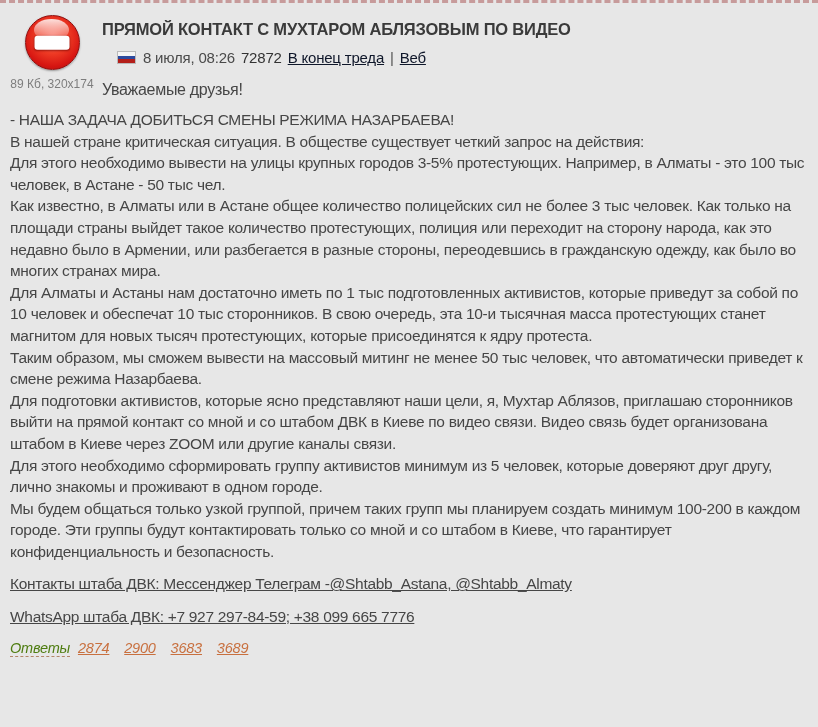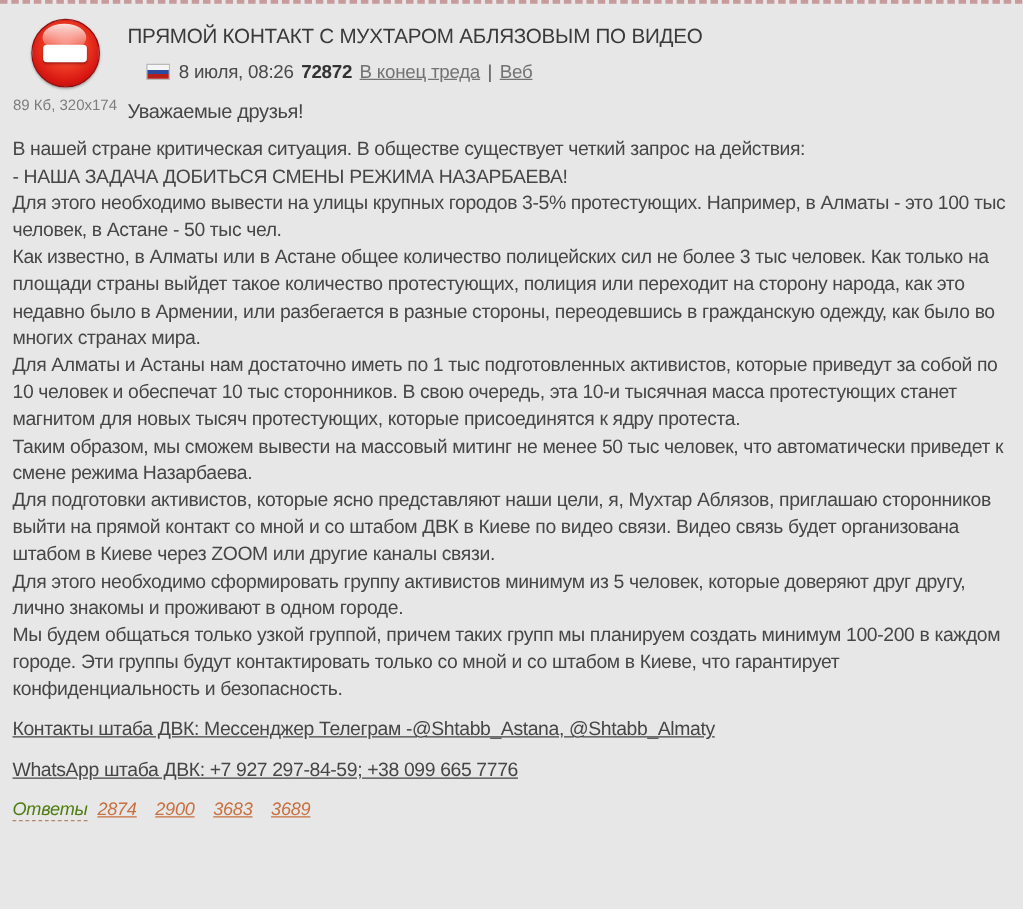--- a/index.html
+++ b/index.html
@@ -62,44 +62,44 @@
   }
   .filesize {
     font-size: 12px;
     color: #7d7d7d;
     white-space: nowrap;
   }
   .head-right { padding-top: 2px; }
   .post-title {
     margin: 7px 0 10px 0;
     font-size: 16.5px;
-    font-weight: normal;
+    font-weight: bold;
     color: #3a3a3a;
     letter-spacing: -0.2px;
   }
   .meta {
     display: flex;
     align-items: center;
     gap: 6px;
     font-size: 15px;
     color: #4a4a4a;
     letter-spacing: -0.2px;
     padding-left: 16px;
   }
   .flag {
     display: inline-block;
     width: 17px;
     height: 11px;
     background: linear-gradient(#f5f5f5 0 33%, #2c4a9e 33% 66%, #b41f1a 66% 100%);
     box-shadow: 0 0 0 1px rgba(150,150,150,0.55);
     margin-right: 2px;
   }
-  .views { font-weight: bold; color: #333; text-align: right; }
+  .views { font-weight: normal; color: #333; text-align: right; }
   a.link {
-    color: #737373;
+    color: #0f172a;
     text-decoration: underline;
     cursor: pointer;
   }
   .sep { color: #555; }
   .greeting {
     margin-top: 15px;
     font-size: 16px;
     letter-spacing: -0.3px;
     color: #464646;
   }
@@ -158,22 +158,22 @@
           <a class="link" href="#">В конец треда</a>
           <span class="sep">|</span>
           <a class="link" href="#">Веб</a>
         </div>
 
         <div class="greeting">Уважаемые друзья!</div>
       </div>
     </div>
 
     <div class="body-text">
+      <p>- НАША ЗАДАЧА ДОБИТЬСЯ СМЕНЫ РЕЖИМА НАЗАРБАЕВА!</p>
       <p>В нашей стране критическая ситуация. В обществе существует четкий запрос на действия:</p>
-      <p>- НАША ЗАДАЧА ДОБИТЬСЯ СМЕНЫ РЕЖИМА НАЗАРБАЕВА!</p>
       <p>Для этого необходимо вывести на улицы крупных городов 3-5% протестующих. Например, в Алматы - это 100 тыс человек, в Астане - 50 тыс чел.</p>
       <p>Как известно, в Алматы или в Астане общее количество полицейских сил не более 3 тыс человек. Как только на площади страны выйдет такое количество протестующих, полиция или переходит на сторону народа, как это недавно было в Армении, или разбегается в разные стороны, переодевшись в гражданскую одежду, как было во многих странах мира.</p>
       <p>Для Алматы и Астаны нам достаточно иметь по 1 тыс подготовленных активистов, которые приведут за собой по 10 человек и обеспечат 10 тыс сторонников. В свою очередь, эта 10-и тысячная масса протестующих станет магнитом для новых тысяч протестующих, которые присоединятся к ядру протеста.</p>
       <p>Таким образом, мы сможем вывести на массовый митинг не менее 50 тыс человек, что автоматически приведет к смене режима Назарбаева.</p>
       <p>Для подготовки активистов, которые ясно представляют наши цели, я, Мухтар Аблязов, приглашаю сторонников выйти на прямой контакт со мной и со штабом ДВК в Киеве по видео связи. Видео связь будет организована штабом в Киеве через ZOOM или другие каналы связи.</p>
       <p>Для этого необходимо сформировать группу активистов минимум из 5 человек, которые доверяют друг другу, лично знакомы и проживают в одном городе.</p>
       <p>Мы будем общаться только узкой группой, причем таких групп мы планируем создать минимум 100-200 в каждом городе. Эти группы будут контактировать только со мной и со штабом в Киеве, что гарантирует конфиденциальность и безопасность.</p>
       <p class="gap">Контакты штаба ДВК: Мессенджер Телеграм -@Shtabb_Astana, @Shtabb_Almaty</p>
       <p class="gap">WhatsApp штаба ДВК: +7 927 297-84-59; +38 099 665 7776</p>
     </div>

